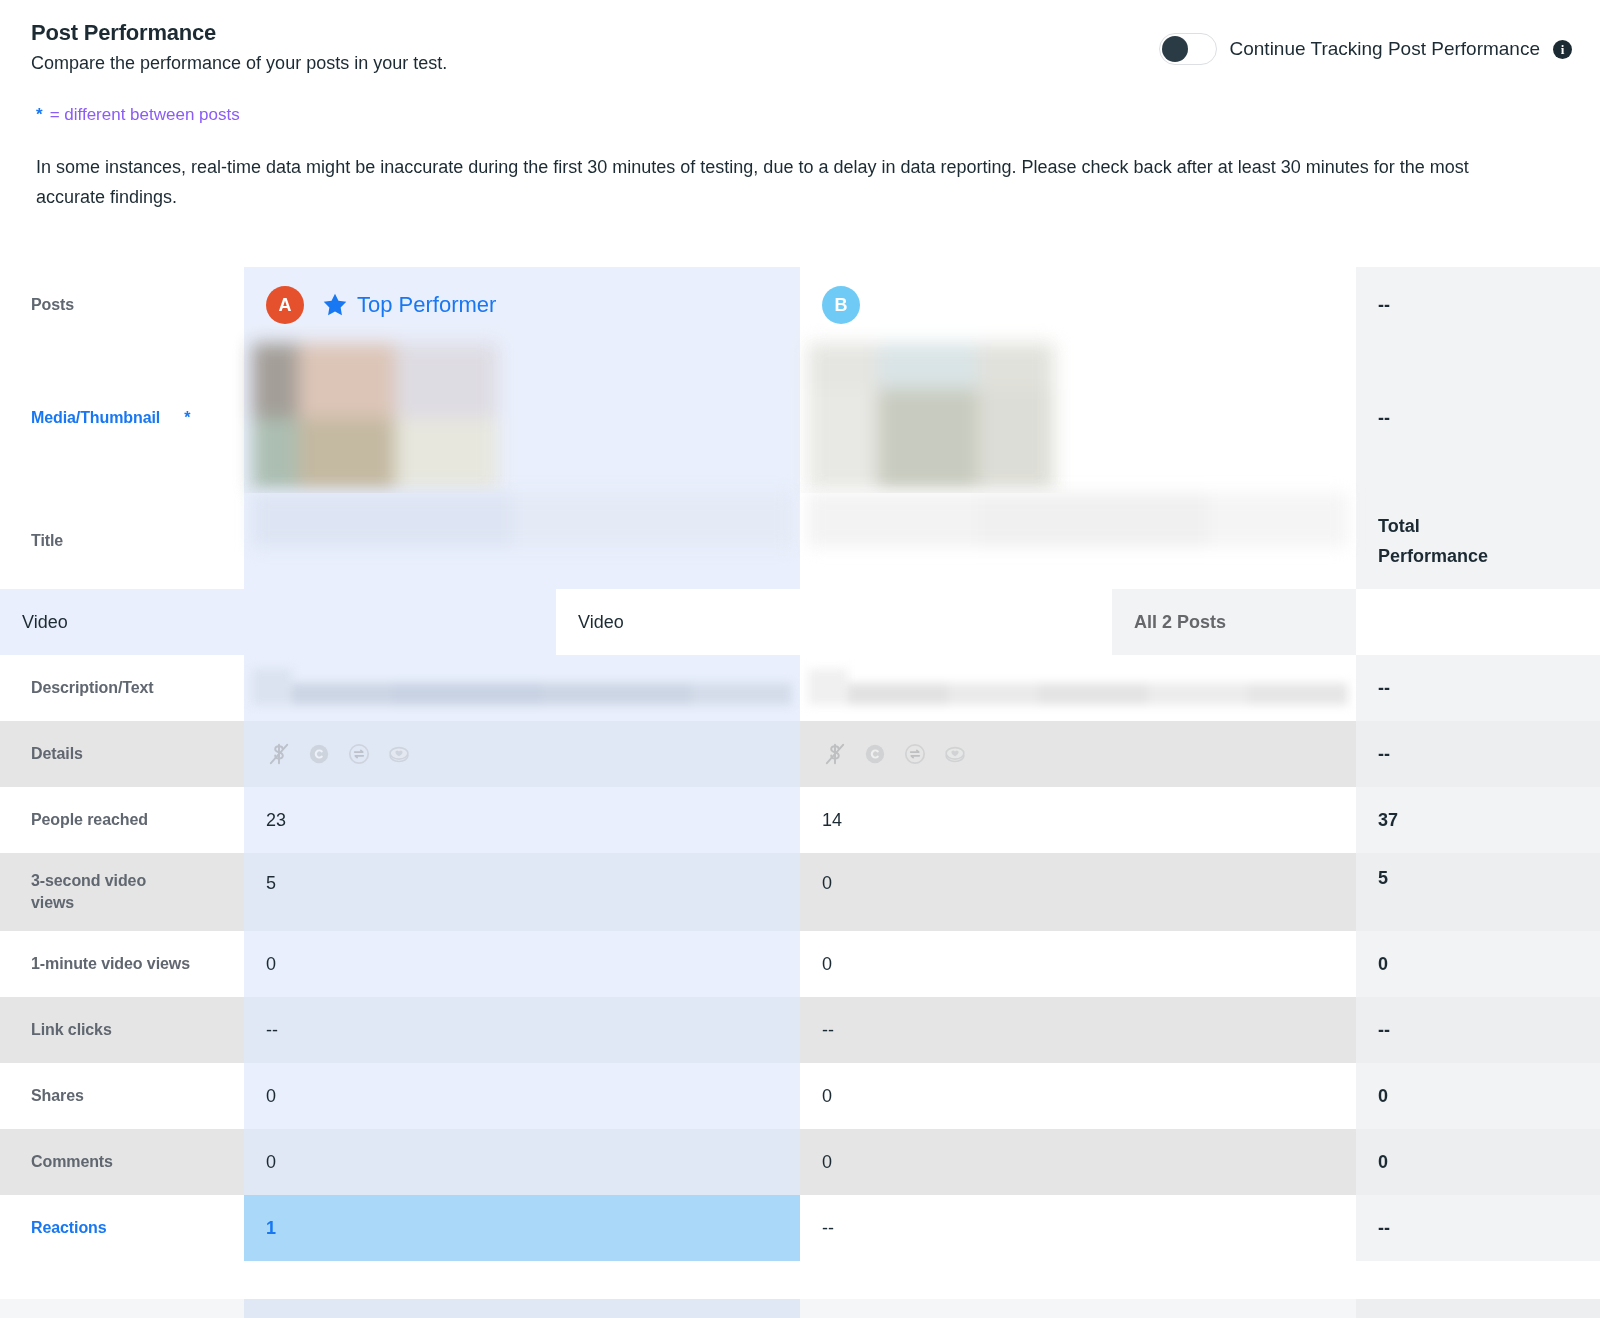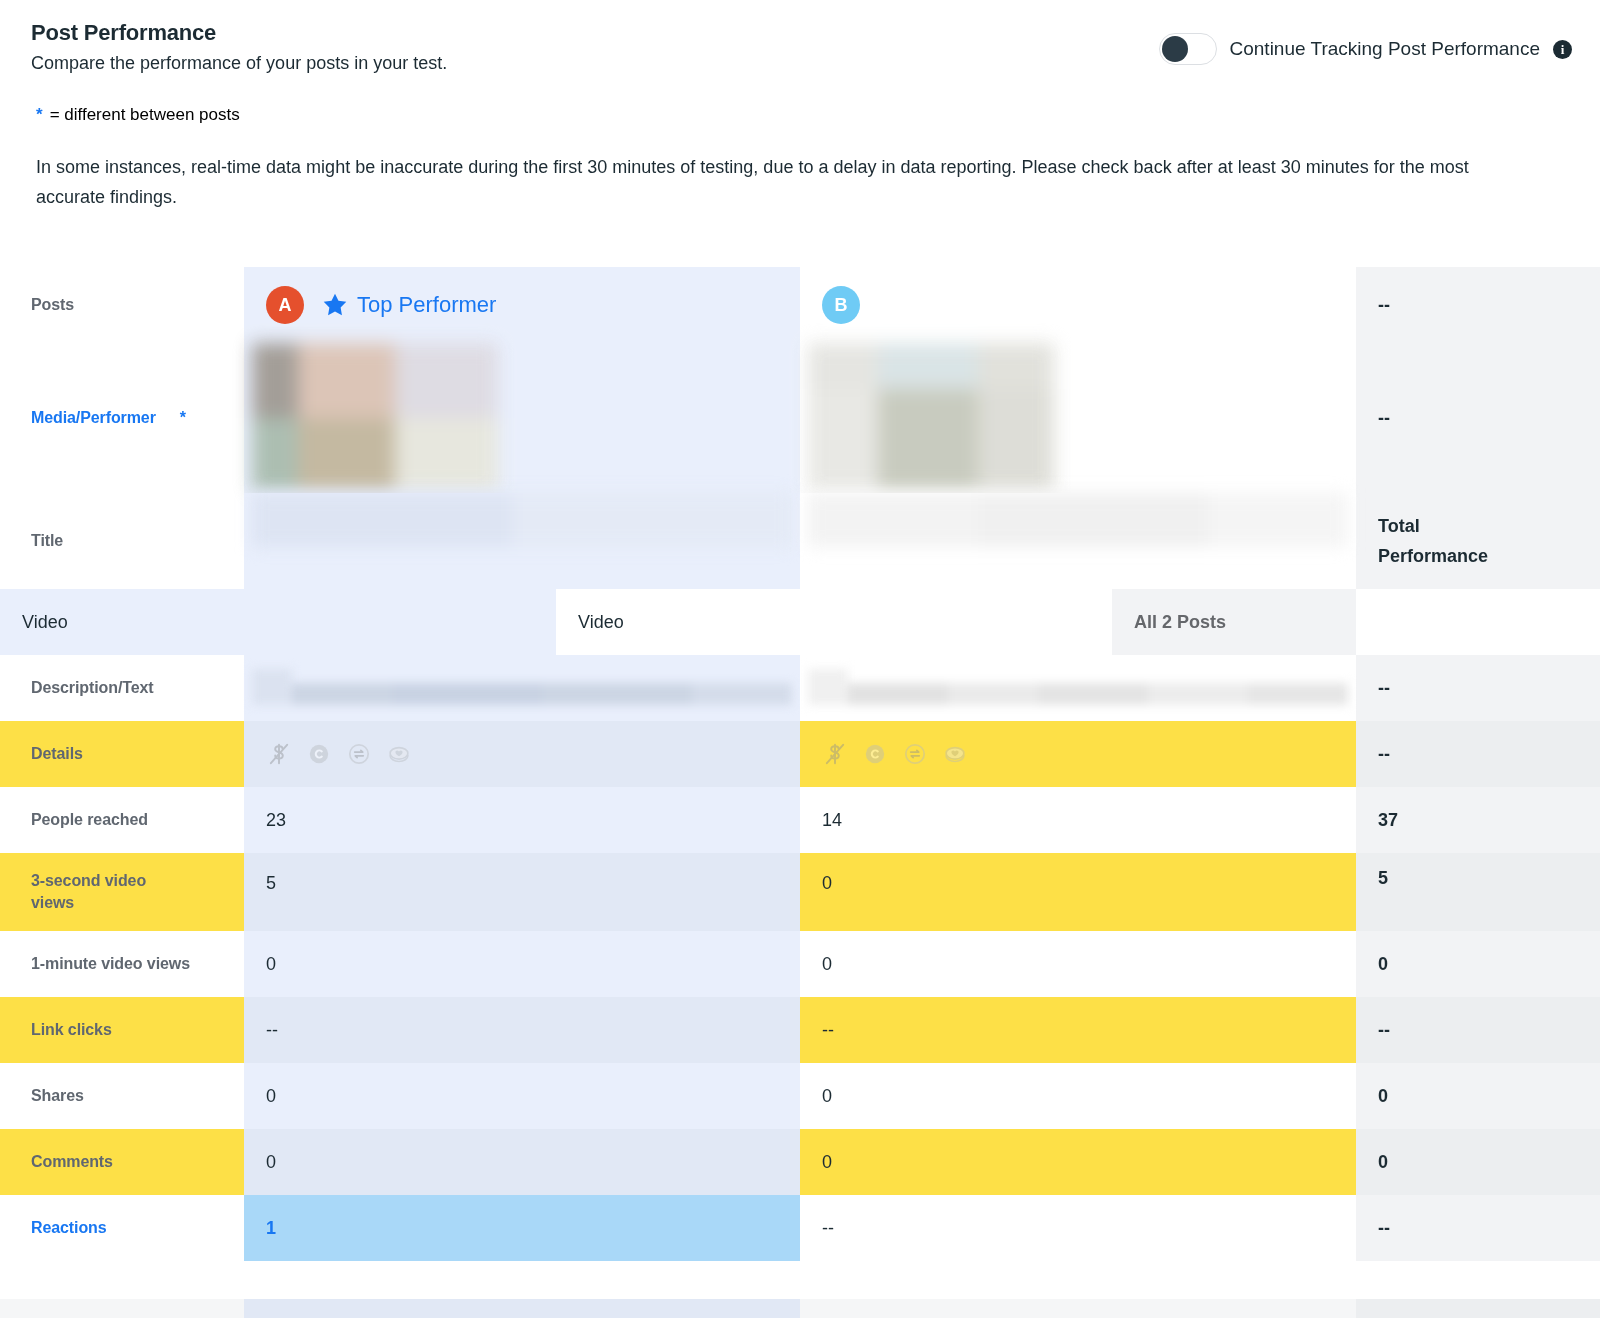--- a/index.html
+++ b/index.html
@@ -46,21 +46,21 @@
     gap: 7px;
   }
   .legend .star {
     color: #1877f2;
     font-size: 17px;
     line-height: 1;
     font-weight: bold;
   }
   .legend .legend-text {
     font-size: 17px;
-    color: #000000;
+    color: #8b5cf6;
   }
   .hdr-note {
     position: absolute;
     left: 36px; top: 152px;
     width: 1500px;
     font-size: 18px;
     line-height: 30px;
     color: #1c2b33;
   }
 
@@ -110,21 +110,21 @@
     position: absolute;
     left: 0; top: 267px;
     width: 1600px;
   }
   .trow {
     position: relative;
     display: flex;
     width: 1600px;
   }
   .trow.zebra > .cell-label,
-  .trow.zebra > .cell-b { background: #fde047; }
+  .trow.zebra > .cell-b { background: #e5e5e5; }
   .trow.zebra > .cell-total { background: #eceef0; }
 
   .cell-label {
     width: 244px;
     flex: none;
     padding: 0 0 0 31px;
     display: flex;
     align-items: center;
     font-size: 16px;
     font-weight: bold;
@@ -364,21 +364,21 @@
         </div>
       </div>
       <div class="cell-b">
         <div class="badge b">B</div>
       </div>
       <div class="cell-total bold">--</div>
     </div>
 
     <div class="trow r-media">
       <div class="cell-label blue">
-        <span>Media/Performer</span>
+        <span>Media/Thumbnail</span>
         <span class="ast">*</span>
       </div>
       <div class="cell-a">
         <div class="thumb thumbA">
           <span class="q q1"></span>
             <span class="q q2"></span>
             <span class="q q3"></span>
           <span class="q q4"></span>
             <span class="q q5"></span>
             <span class="q q6"></span>

